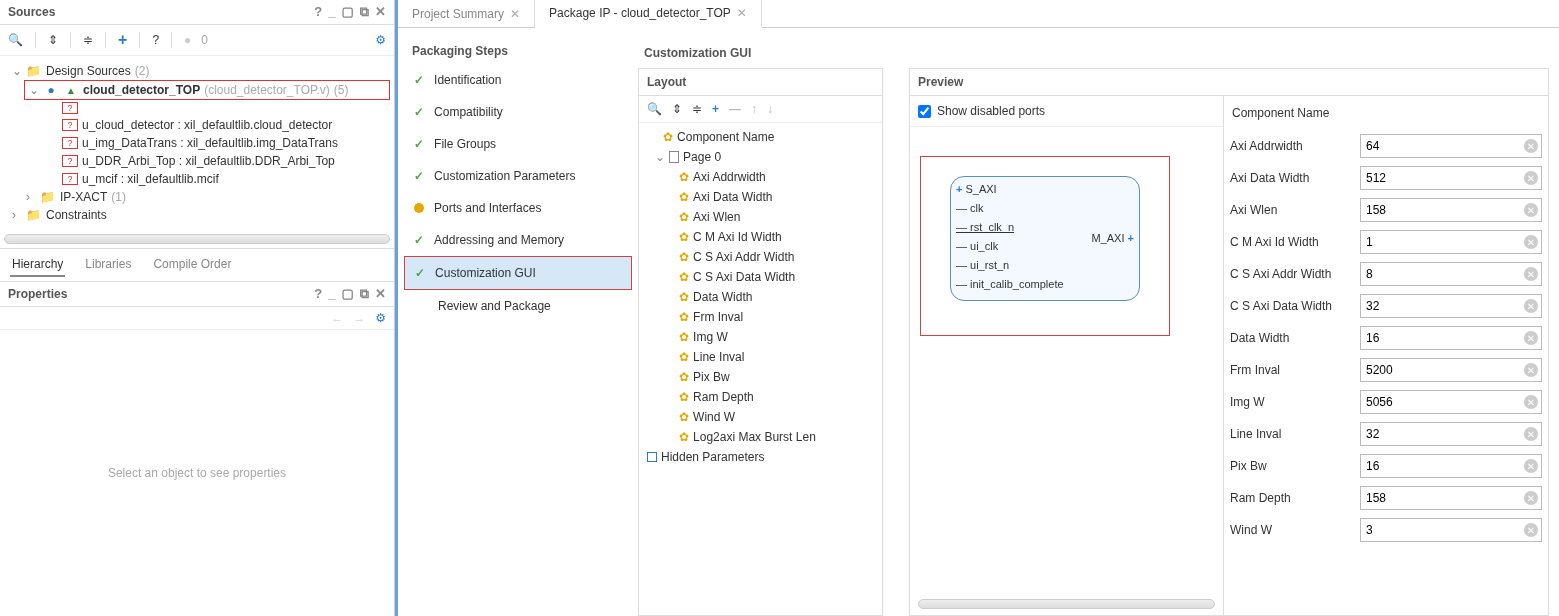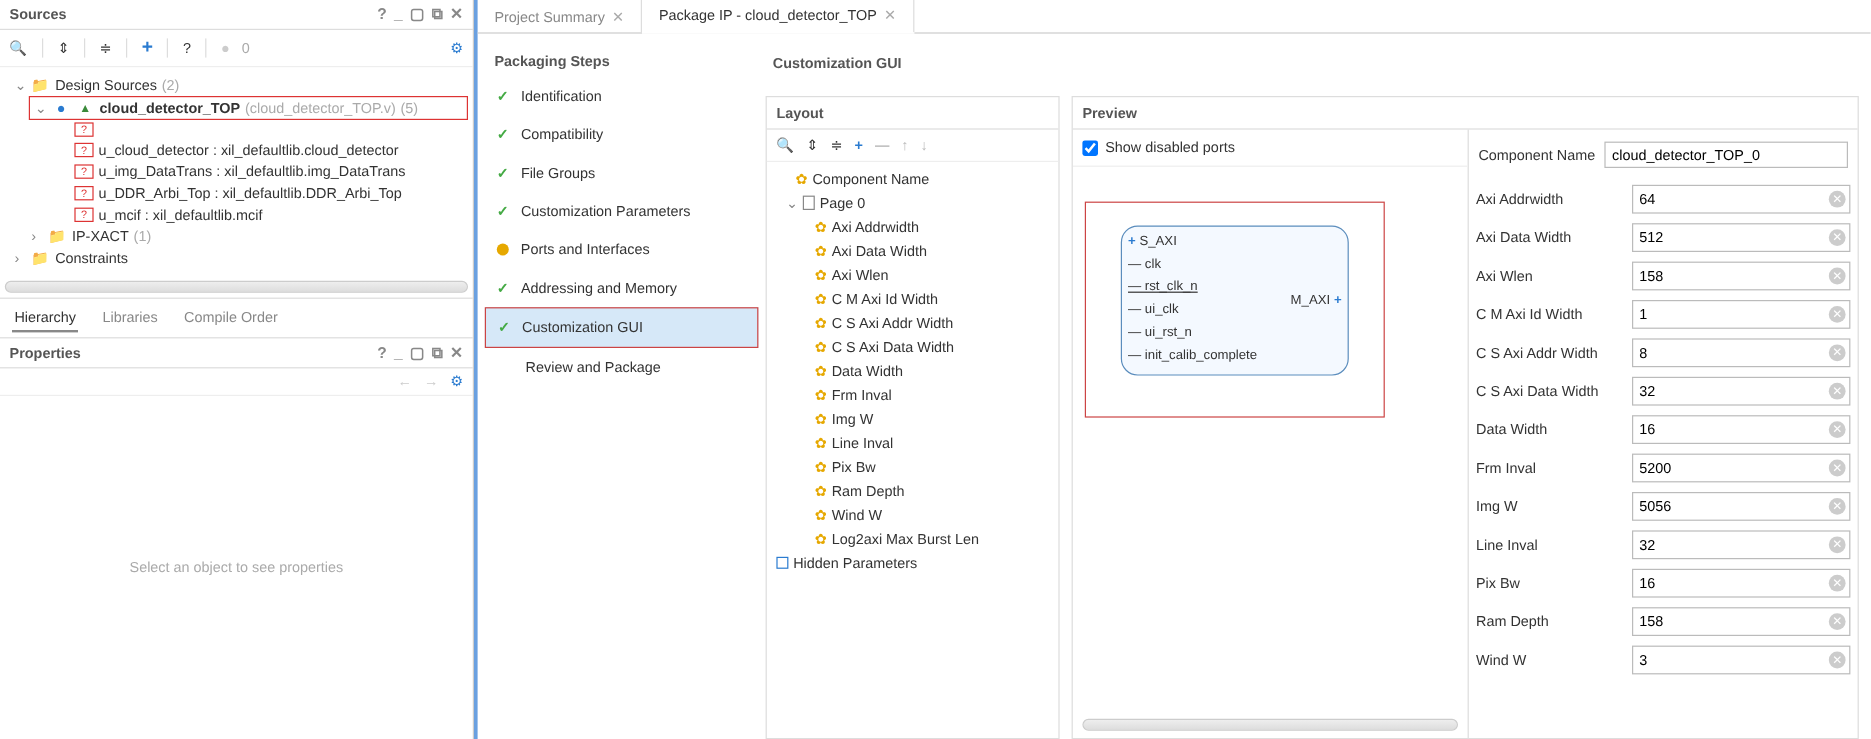--- a/index.html
+++ b/index.html
@@ -41,21 +41,21 @@
 .pkg-steps { width: 240px; padding: 10px 6px; }
 .pkg-header { font-weight: bold; padding: 6px 8px; color: #555; }
 .pkg-item { display: flex; align-items: center; gap: 10px; padding: 9px 10px; cursor: pointer; }
 .pkg-item.selected { background: #d6e8f8; border: 1px solid #c44; }
 .check { color: #4a4; font-weight: bold; }
 .warn { width: 10px; height: 10px; background: #e6a800; border-radius: 50%; display: inline-block; }
 
 
 .gui-area { flex: 1; padding: 10px 10px 0 0; display: flex; flex-direction: column; }
 .gui-header { font-weight: bold; color: #555; padding: 8px 6px; }
-.gui-body { flex: 1; display: flex; gap: 10px; margin-top: 12px; }
+.gui-body { flex: 1; display: flex; gap: 26px; }
 
 
 .layout-col { width: 245px; border: 1px solid #ddd; display: flex; flex-direction: column; }
 .col-title { padding: 6px 8px; font-weight: bold; color: #555; border-bottom: 1px solid #ddd; }
 .layout-toolbar { display: flex; gap: 10px; padding: 6px 8px; border-bottom: 1px solid #eee; }
 .layout-tree { flex: 1; overflow: auto; padding: 4px 0; }
 .lt-row { display: flex; align-items: center; gap: 4px; padding: 3px 8px; white-space: nowrap; }
 .win-ico { width: 10px; height: 10px; border: 1px solid #2a7bd0; display: inline-block; }
 .page-ico { width: 10px; height: 12px; border: 1px solid #888; background: #fff; display: inline-block; }
 .gear-ico { color: #e6a800; }
@@ -353,21 +353,20 @@
                       <div class="port-l" style="top: 101px;">— init_calib_complete</div>
                     </div>
                   <div class="port-r" style="top:55px;"><span>M_AXI</span> <span class="plus">+</span></div>
                 </div>
                 <div class="hscroll" style="position:absolute;bottom:2px;left:4px;right:4px;"></div>
               </div>
 
               <div class="params-col">
                 <div class="comp-name">
                   <span>Component Name</span>
-                  <input type="text" value="cloud_detector_TOP_0" style="">
                 </div>
                 <div id="param-rows">
                     <div class="param-row">
                       <span class="lbl">Axi Addrwidth</span>
                       <span class="inp"><input type="text" value="64" style=""><span class="clear-ic">✕</span></span>
                     </div>
                     <div class="param-row">
                       <span class="lbl">Axi Data Width</span>
                       <span class="inp"><input type="text" value="512" style=""><span class="clear-ic">✕</span></span>
                     </div>

